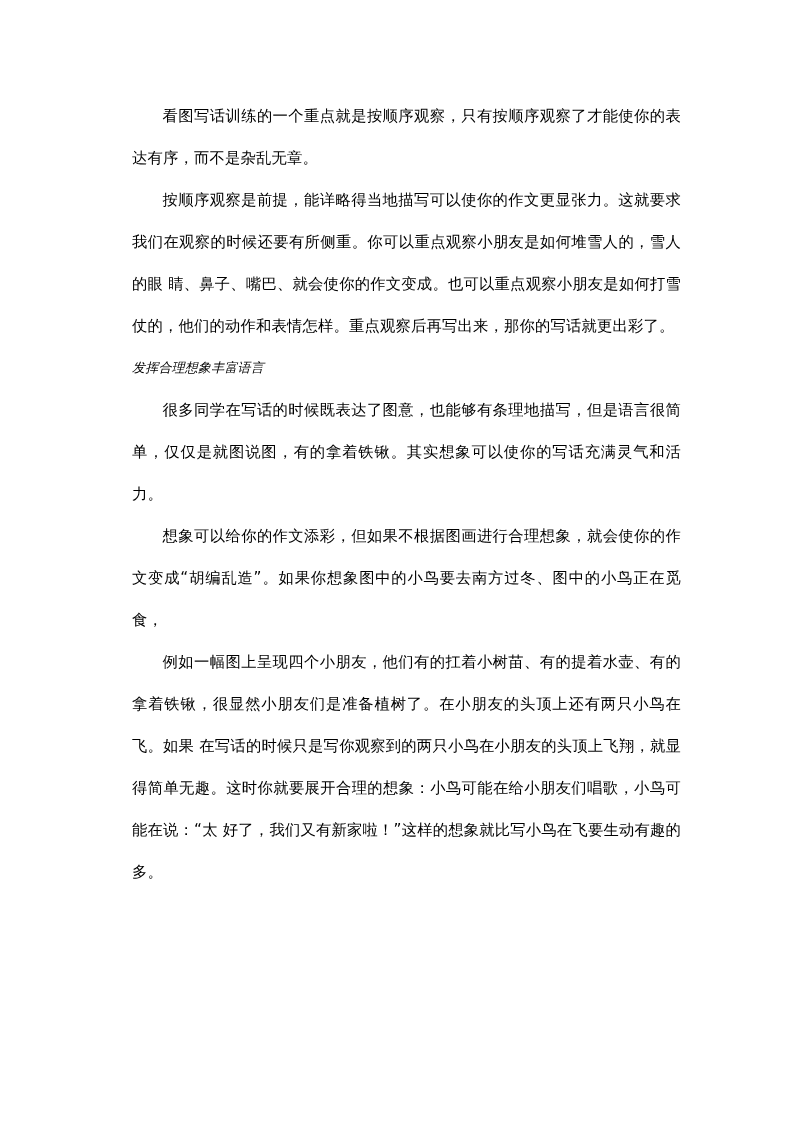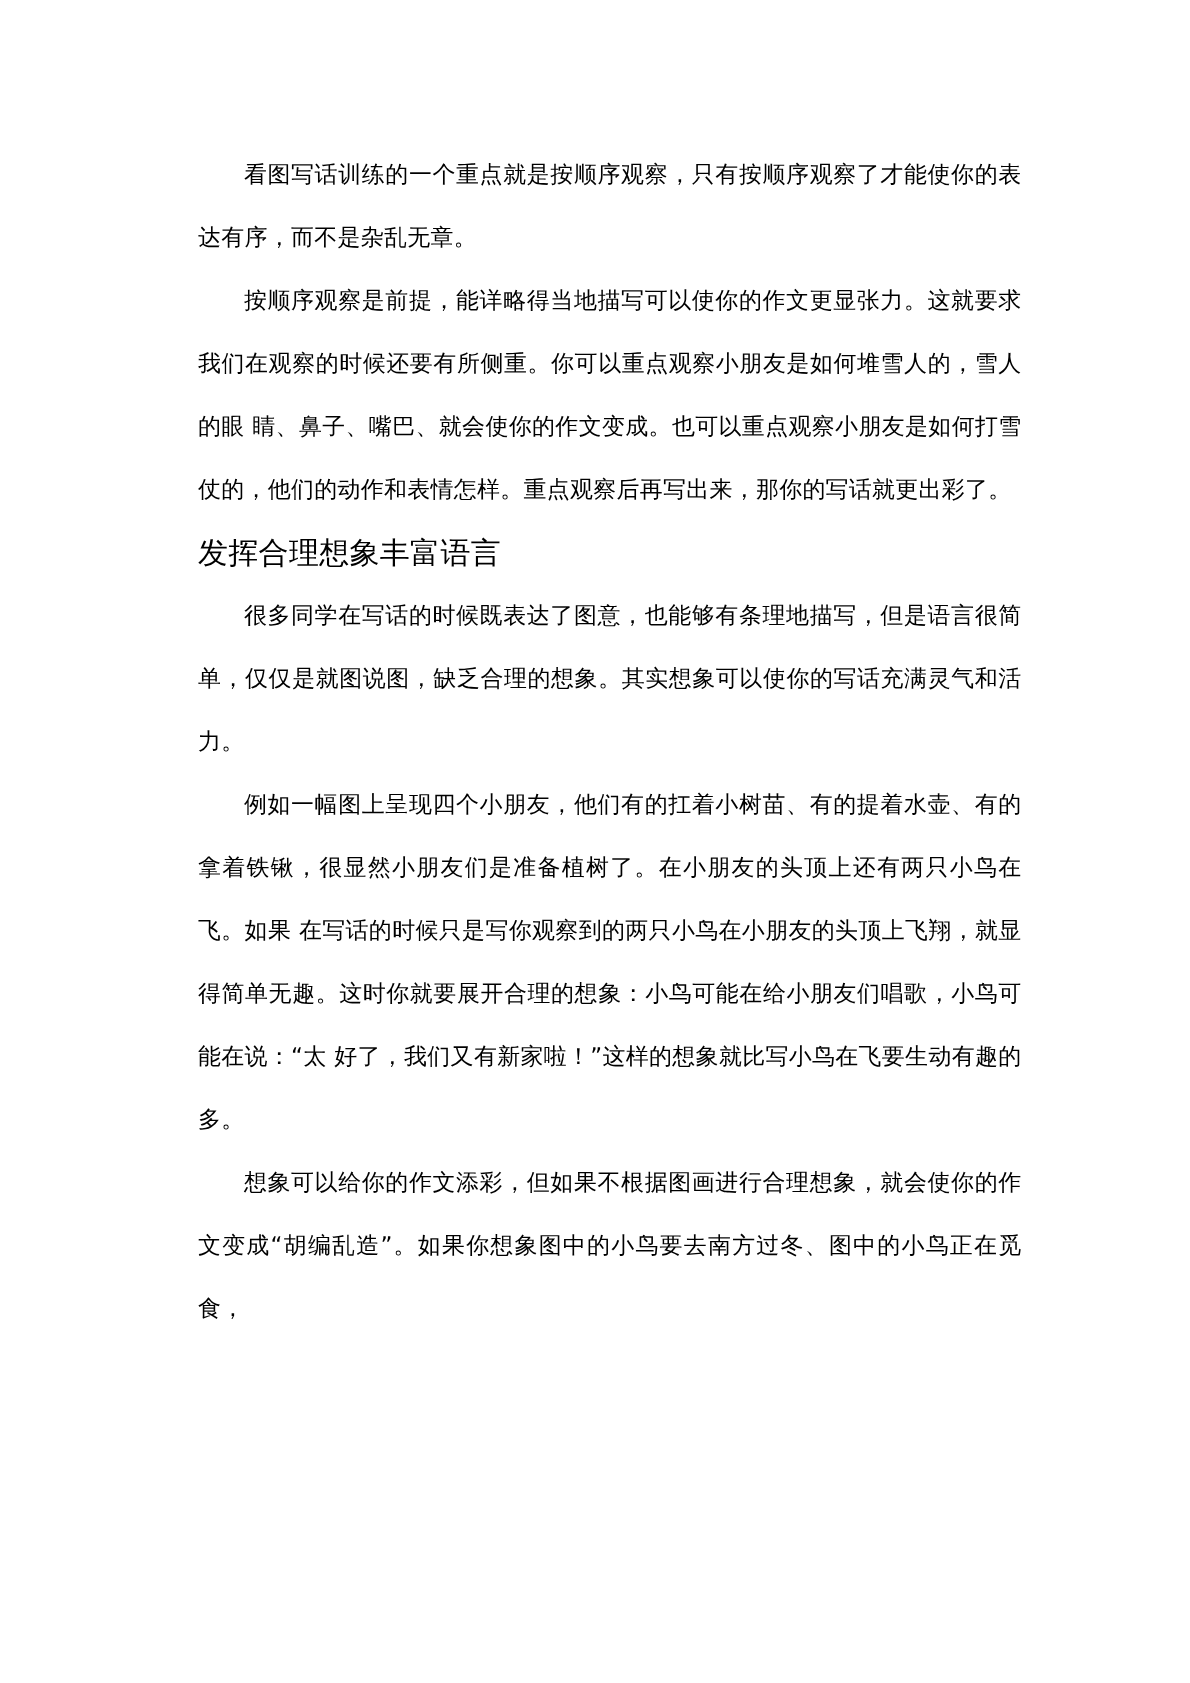--- a/index.html
+++ b/index.html
@@ -31,29 +31,30 @@
   }
   p {
     margin: 0;
     padding: 0;
   }
   .indent {
     text-indent: 2em;
   }
   .heading {
     text-indent: 0;
-    font-size: 20px;
+    font-size: 13px;
     line-height: 42px;
+    font-style: italic;
   }
 </style>
 </head>
 <body>
 
 <div class="page">
   <div class="doc-body">
     <p class="indent">看图写话训练的一个重点就是按顺序观察，只有按顺序观察了才能使你的表达有序，而不是杂乱无章。</p>
     <p class="indent">按顺序观察是前提，能详略得当地描写可以使你的作文更显张力。这就要求我们在观察的时候还要有所侧重。你可以重点观察小朋友是如何堆雪人的，雪人的眼 睛、鼻子、嘴巴、就会使你的作文变成。也可以重点观察小朋友是如何打雪仗的，他们的动作和表情怎样。重点观察后再写出来，那你的写话就更出彩了。</p>
     <p class="heading">发挥合理想象丰富语言</p>
-    <p class="indent">很多同学在写话的时候既表达了图意，也能够有条理地描写，但是语言很简单，仅仅是就图说图，缺乏合理的想象。其实想象可以使你的写话充满灵气和活力。</p>
+    <p class="indent">很多同学在写话的时候既表达了图意，也能够有条理地描写，但是语言很简单，仅仅是就图说图，有的拿着铁锹。其实想象可以使你的写话充满灵气和活力。</p>
+    <p class="indent">想象可以给你的作文添彩，但如果不根据图画进行合理想象，就会使你的作文变成“胡编乱造”。如果你想象图中的小鸟要去南方过冬、图中的小鸟正在觅食，</p>
     <p class="indent">例如一幅图上呈现四个小朋友，他们有的扛着小树苗、有的提着水壶、有的拿着铁锹，很显然小朋友们是准备植树了。在小朋友的头顶上还有两只小鸟在飞。如果 在写话的时候只是写你观察到的两只小鸟在小朋友的头顶上飞翔，就显得简单无趣。这时你就要展开合理的想象：小鸟可能在给小朋友们唱歌，小鸟可能在说：“太 好了，我们又有新家啦！”这样的想象就比写小鸟在飞要生动有趣的多。</p>
-    <p class="indent">想象可以给你的作文添彩，但如果不根据图画进行合理想象，就会使你的作文变成“胡编乱造”。如果你想象图中的小鸟要去南方过冬、图中的小鸟正在觅食，</p>
   </div>
 </div>
 
 </body></html>

